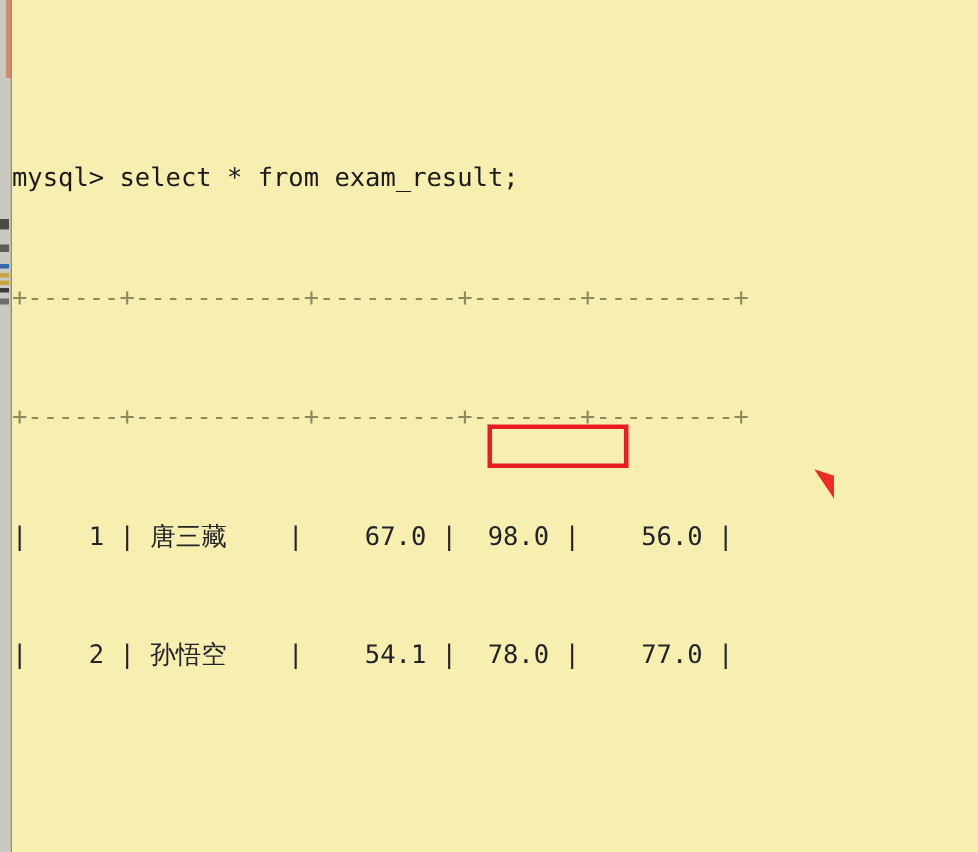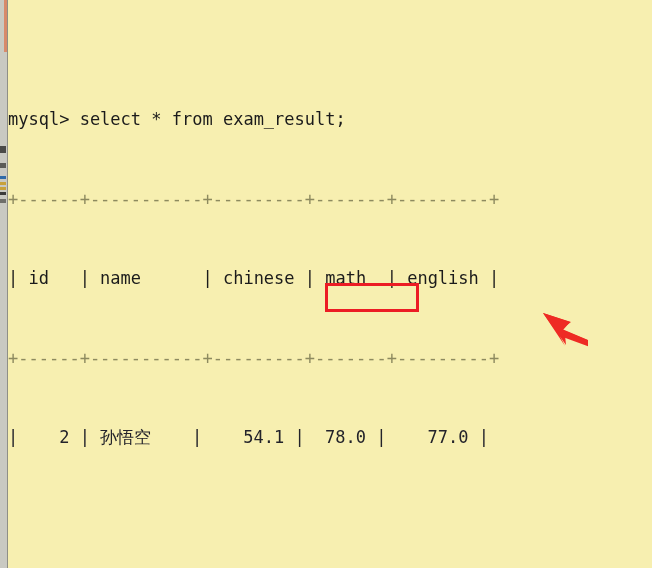--- a/index.html
+++ b/index.html
@@ -7,21 +7,20 @@
     padding: 0;
     background: #f7efb0;
   }
   #screen {
     position: relative;
     width: 556px;
     height: 568px;
     background: #f7efb0;
     overflow: hidden;
     font-family: "DejaVu Sans Mono", "Liberation Mono", monospace;
-    padding-left: 32px;
   }
 
   
   .edge-strip {
     position: absolute;
     top: 0;
     left: 0;
     width: 7px;
     height: 568px;
     background: #c9c9c2;
@@ -109,22 +108,22 @@
   <div class="edge-artifact edge-a5"></div>
   <div class="edge-artifact edge-a6"></div>
   <div class="edge-artifact edge-a7"></div>
   <div class="edge-seam"></div>
 
   <div class="term">
 
     
     <div class="line">mysql&gt; select * from exam_result;</div>
     <div class="line rule">+------+-----------+---------+-------+---------+</div>
-    <div class="line">| id   | name      | chinese | math  | english |</div>
     <div class="line rule">+------+-----------+---------+-------+---------+</div>
+    <div class="line cn">|    1 | 唐三藏    |    67.0 |  98.0 |    56.0 |</div>
     <div class="line cn">|    2 | 孙悟空    |    54.1 |  78.0 |    77.0 |</div>
     
     
     
     
     
     
     
 
     

